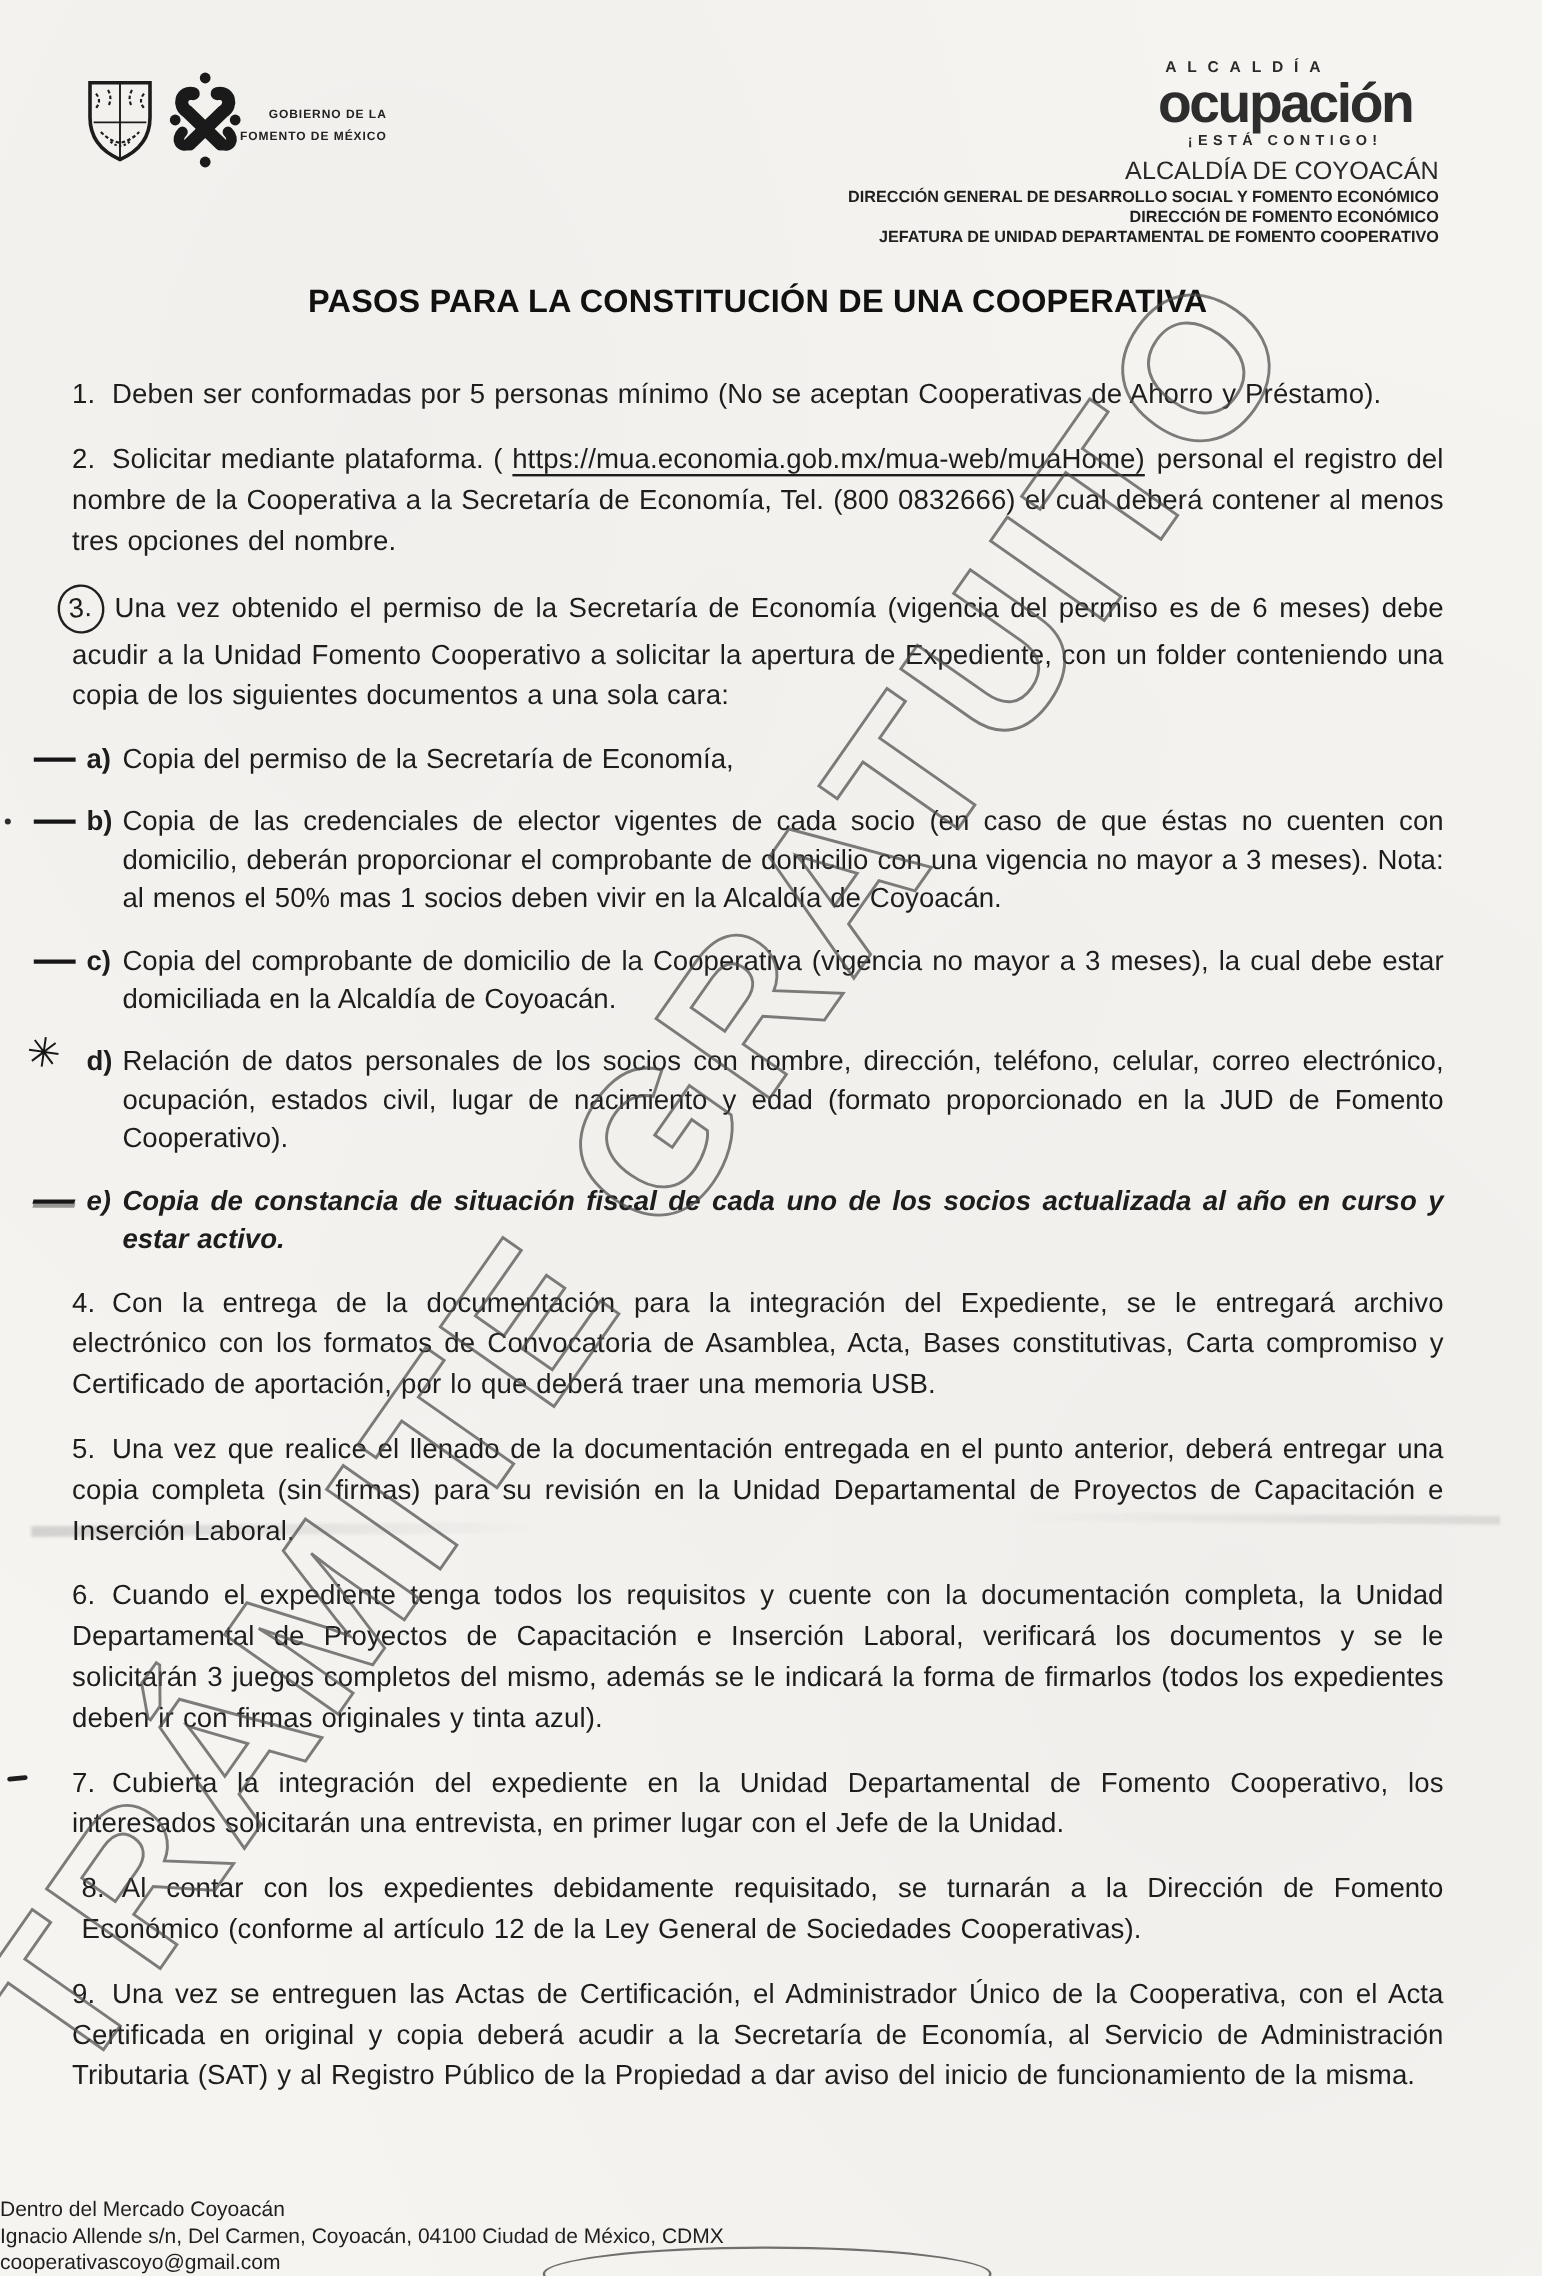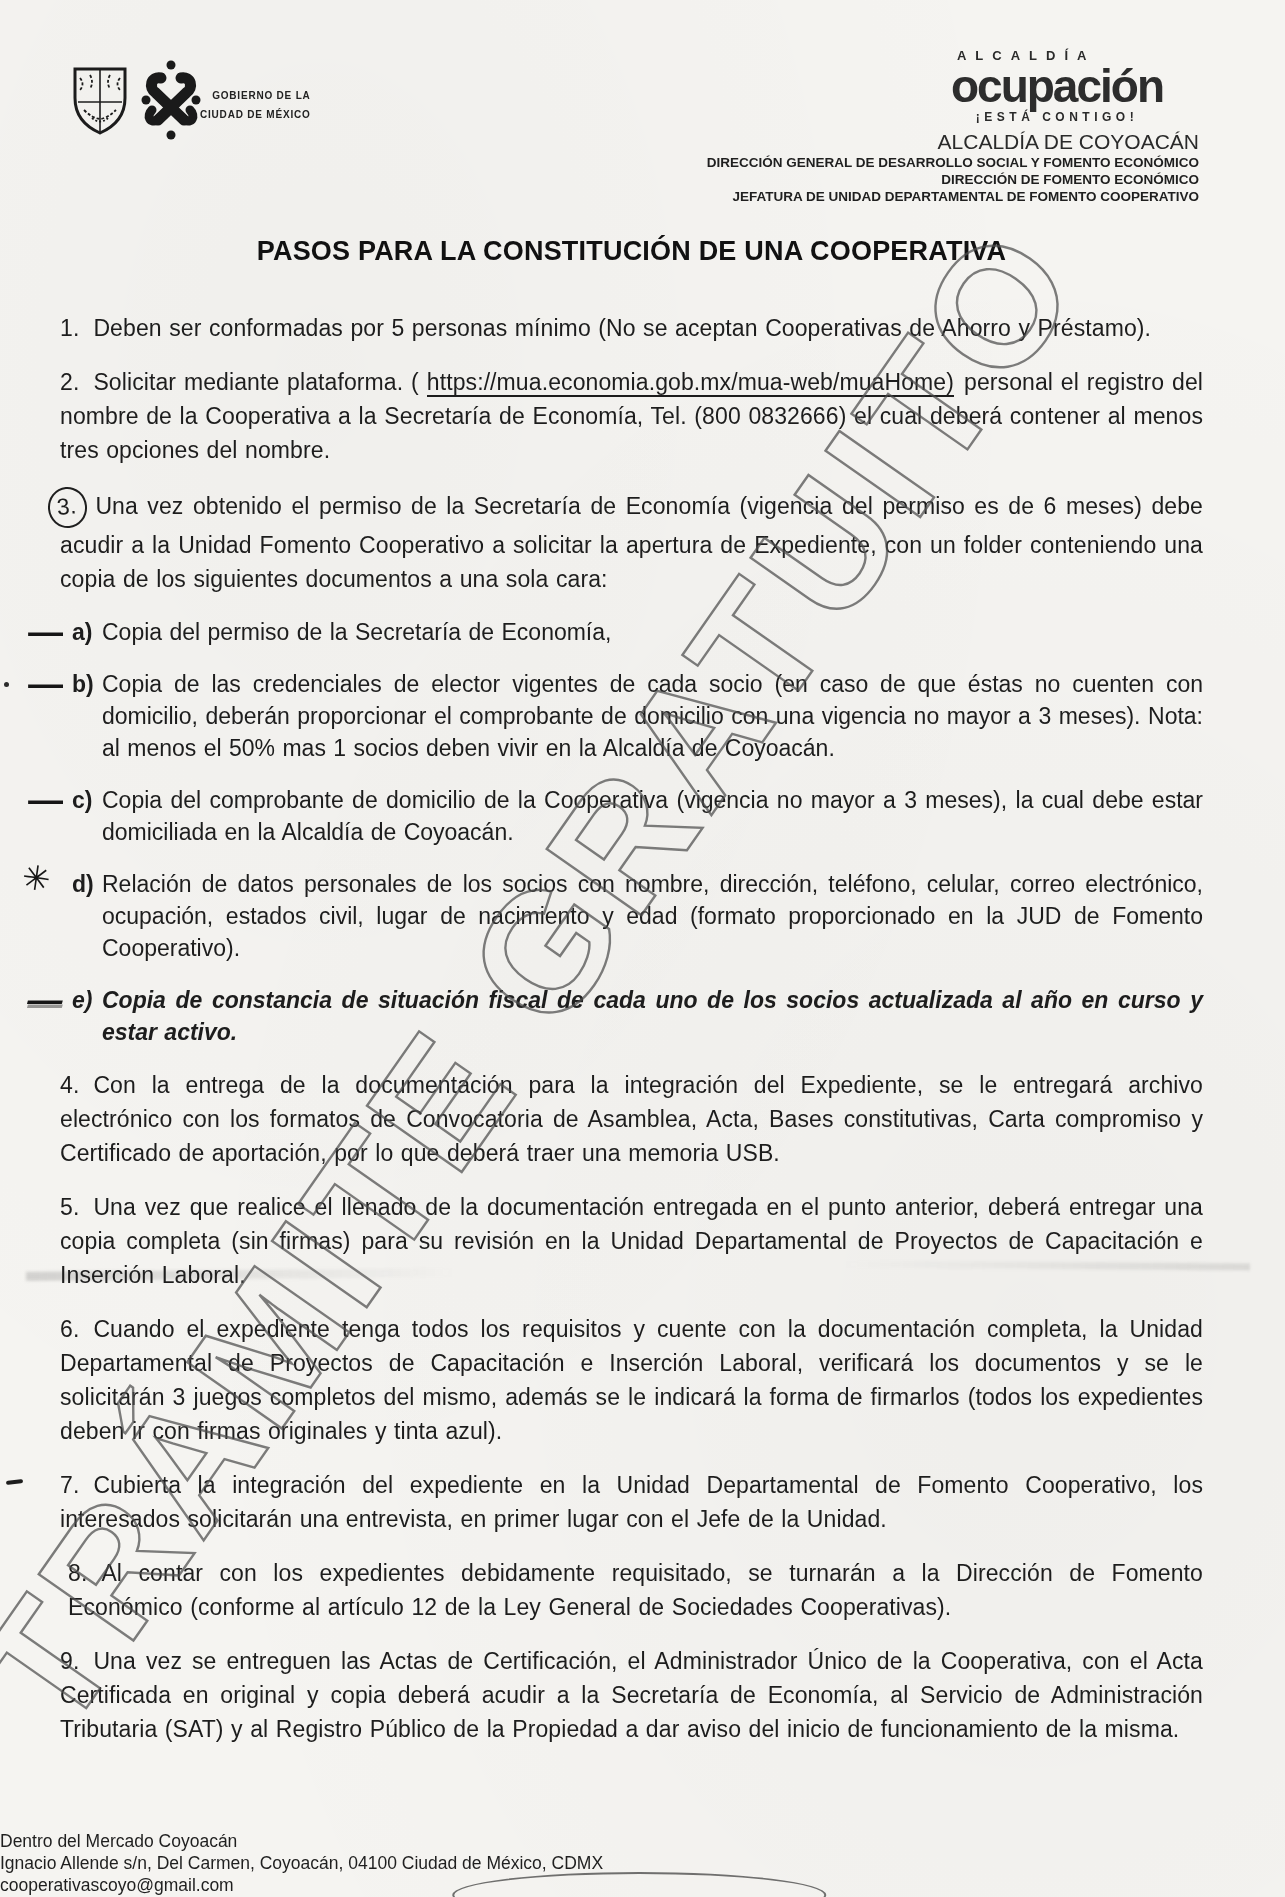--- a/index.html
+++ b/index.html
@@ -20,21 +20,21 @@
     fill:none; stroke:#4d4d4d; stroke-width:2.4; opacity:.72;
   }
   
   .shield { position:absolute; left:72px; top:66px; z-index:2; }
   .knot   { position:absolute; left:140px; top:58px; z-index:2; }
   .gov {
     position:absolute; left:200px; top:86px; z-index:2;
     font-weight:bold; font-size:10px; letter-spacing:.8px; line-height:19px; color:#222;text-align:right;
   }
   .hright { position:absolute; top:48px; right:86px; text-align:right; z-index:2; }
-  .brandblock { display:inline-block; text-align:left; margin-right:36px; }
+  .brandblock { display:inline-block; text-align:left; margin-right:22px; }
   .kicker { font-size:13px; font-weight:bold; letter-spacing:9px; color:#2a2a2a; margin-left:6px; }
   .brand  { font-size:46px; font-weight:bold; letter-spacing:-2px; color:#2d2d2d; line-height:46px; }
   .tagline{ font-size:12px; font-weight:bold; letter-spacing:4.5px; color:#2a2a2a; text-align:center; margin-top:1px; }
   .dept-main { font-size:21px; color:#2a2a2a; margin-top:5px; }
   .dept { font-size:13.5px; font-weight:bold; line-height:17px; color:#1f1f1f; }
   
   .body { position:absolute; left:60px; right:82px; top:236px; z-index:1; }
   .doc-title {
     margin:0 0 44px 0; text-align:center;
     font-size:27px; font-weight:bold; color:#111; letter-spacing:.2px;
@@ -112,21 +112,21 @@
     <circle cx="56" cy="42" r="4.5" fill="#1a1a1a"></circle>
     <circle cx="31" cy="77" r="4.5" fill="#1a1a1a"></circle>
     <path d="M21 20 C11 18 8 30 16 35 L44 62" stroke="#1a1a1a" stroke-width="11" fill="none" stroke-linecap="round"></path>
     <path d="M41 20 C51 18 54 30 46 35 L18 62" stroke="#1a1a1a" stroke-width="11" fill="none" stroke-linecap="round"></path>
     <path d="M44 62 C52 66 56 58 50 52" stroke="#1a1a1a" stroke-width="9" fill="none" stroke-linecap="round"></path>
     <path d="M18 62 C10 66 6 58 12 52" stroke="#1a1a1a" stroke-width="9" fill="none" stroke-linecap="round"></path>
   </svg>
 
   <div class="gov">
     <div>GOBIERNO DE LA</div>
-    <div>CIUDAD DE MÉXICO</div>
+    <div>FOMENTO DE MÉXICO</div>
   </div>
 
   <div class="hright">
     <div class="brandblock">
       <div class="kicker">ALCALDÍA</div>
       <div class="brand">ocupación</div>
       <div class="tagline">¡ESTÁ CONTIGO!</div>
     </div>
     <div class="dept-main">ALCALDÍA DE COYOACÁN</div>
     <div class="dept">DIRECCIÓN GENERAL DE DESARROLLO SOCIAL Y FOMENTO ECONÓMICO</div>

